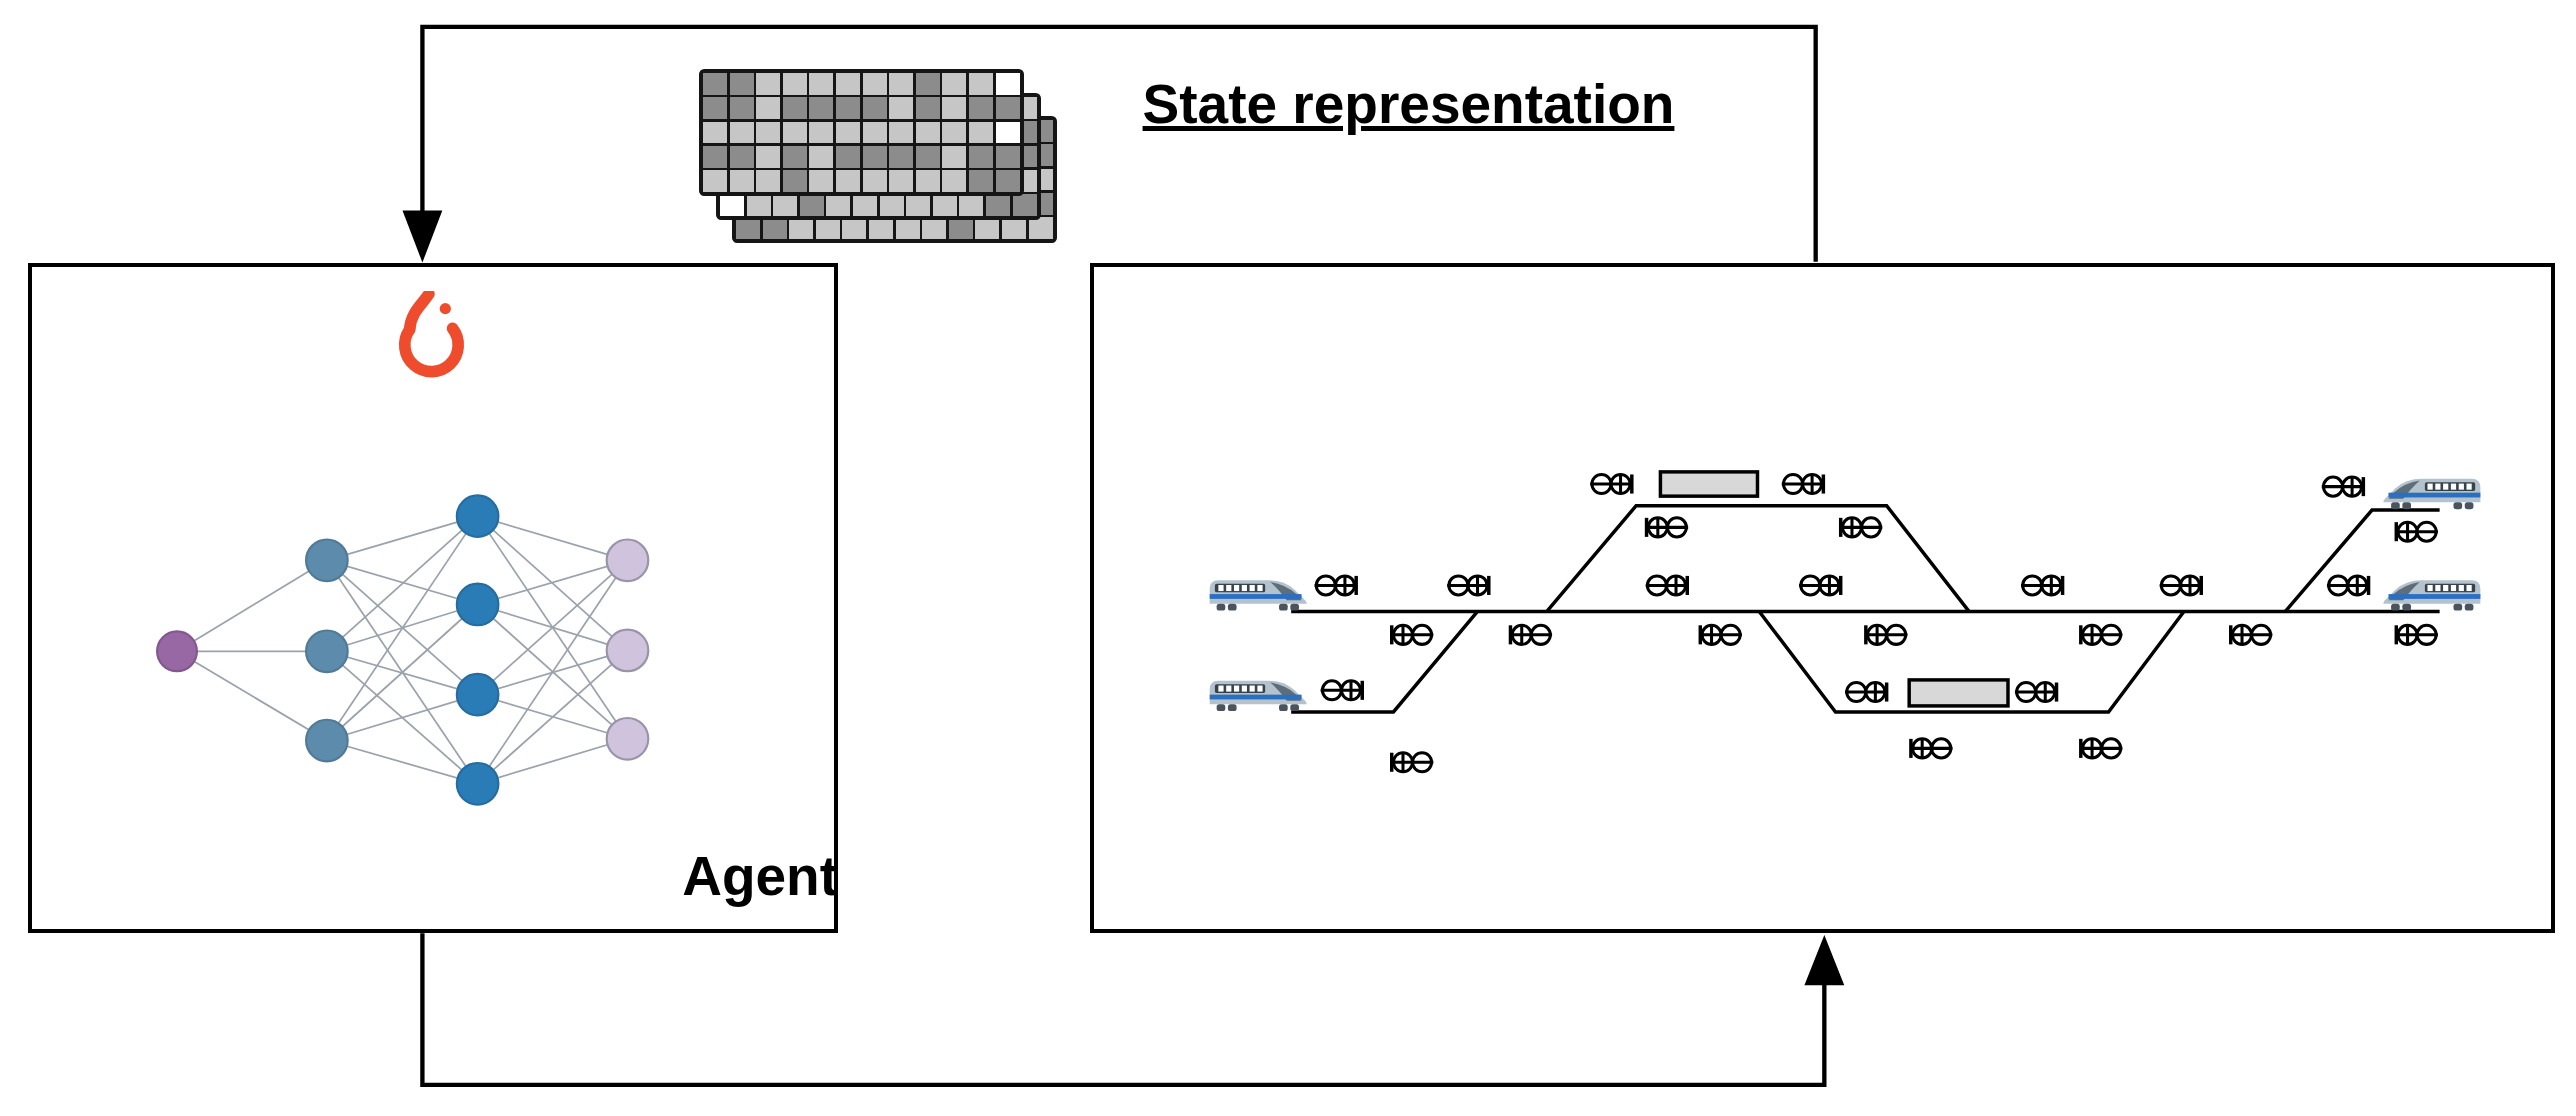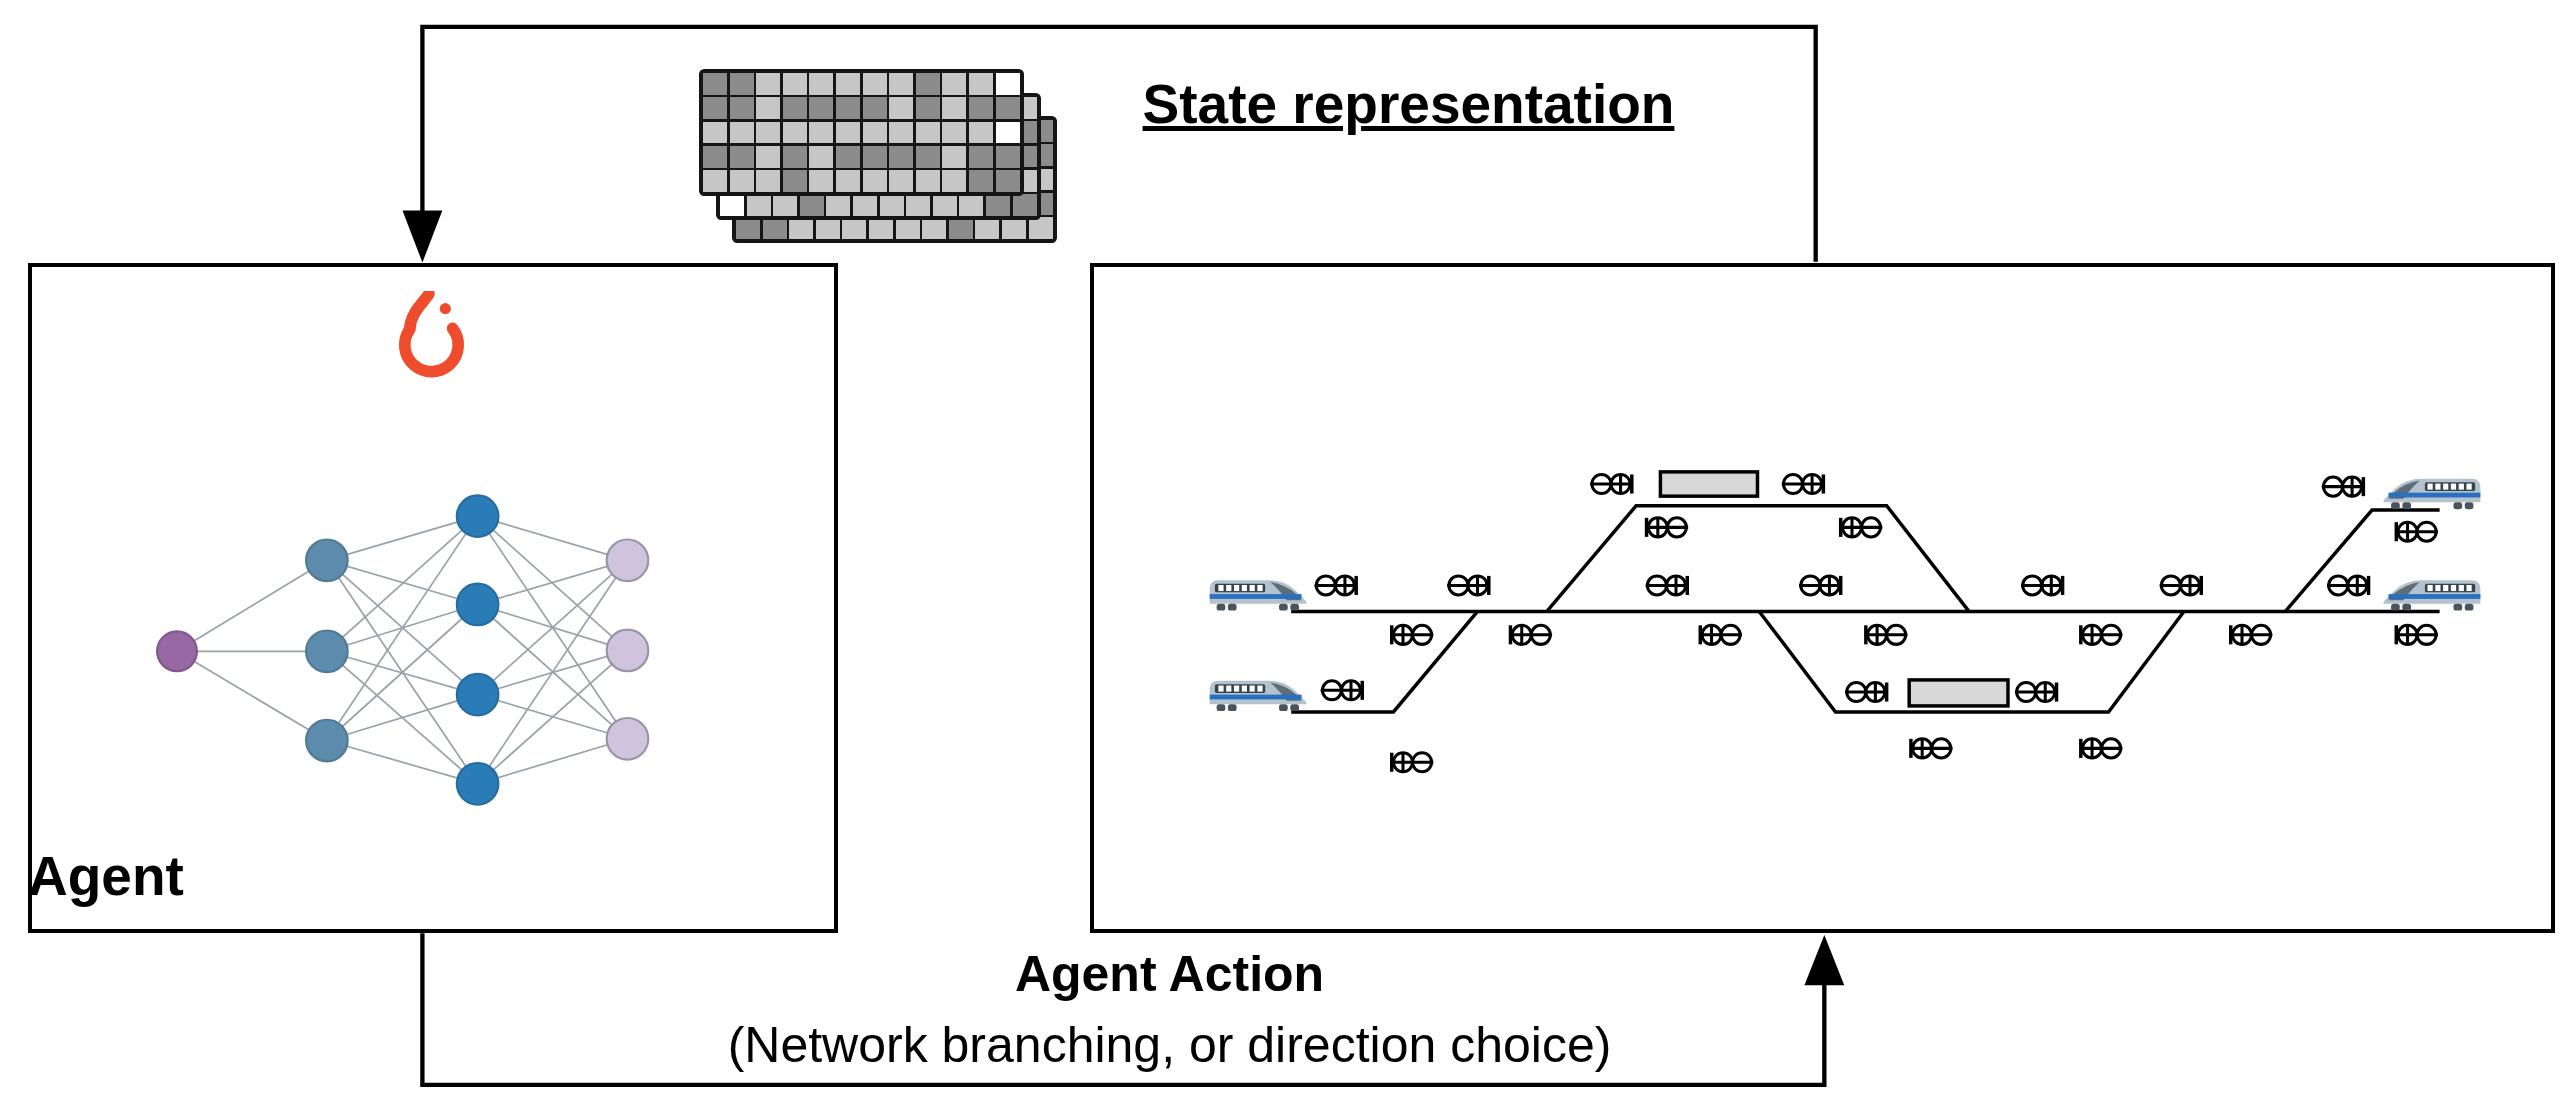--- a/index.html
+++ b/index.html
@@ -7,21 +7,21 @@
           font-family:"Liberation Sans", sans-serif;overflow:hidden;}
   svg{display:block;}
   .abs{position:absolute;}
   .frame{position:absolute;border:4.3px solid #000;background:#fff;box-sizing:border-box;}
   .top-caption{position:absolute;left:997px;top:71px;width:823px;text-align:center;}
   .top-caption .l1{font-size:55px;font-weight:bold;line-height:66px;text-decoration:underline;}
   .top-caption .l2{font-size:50px;line-height:61px;margin-top:8.7px;}
   .bottom-caption{position:absolute;left:693px;top:946px;width:953px;text-align:center;}
   .bottom-caption .l1{font-size:50px;font-weight:bold;line-height:57px;}
   .bottom-caption .l2{font-size:50px;line-height:57px;margin-top:14px;}
-  .box-label{position:absolute;text-align:left;font-size:55px;font-weight:bold;color:#000;}
+  .box-label{position:absolute;text-align:right;font-size:55px;font-weight:bold;color:#000;}
   .wordmark{position:absolute;left:28px;top:380px;width:810px;text-align:center;
             font-size:80px;letter-spacing:-1.7px;color:#3c3c3c;}
   .matrix{position:absolute;border:4.3px solid #151515;border-radius:5.2px;background:#151515;
           display:grid;grid-template-columns:repeat(12,24px);grid-template-rows:repeat(5,21.7px);gap:2.6px;}
   .matrix .cell{width:24px;height:21.7px;}
 </style>
 </head>
 <body>
 
 <div class="canvas">
@@ -348,19 +348,15 @@
         <use href="#sigL" xlink:href="#sigL" x="1598" y="866"></use>
         <use href="#sigL" xlink:href="#sigL" x="2757" y="600"></use>
         <use href="#train" xlink:href="#train" transform="translate(1390,664)"></use>
         <use href="#train" xlink:href="#train" transform="translate(1390,780)"></use>
         <use href="#train" xlink:href="#train" transform="translate(2868,547) scale(-1,1)"></use>
         <use href="#train" xlink:href="#train" transform="translate(2868,664) scale(-1,1)"></use>
       </g>
   </svg>
 
 
-  <div class="bottom-caption">
-    <div class="l1">Agent Action</div>
-    <div class="l2">(Network branching, or direction choice)</div>
-  </div>
 
 </div>
 
 
 </body></html>

